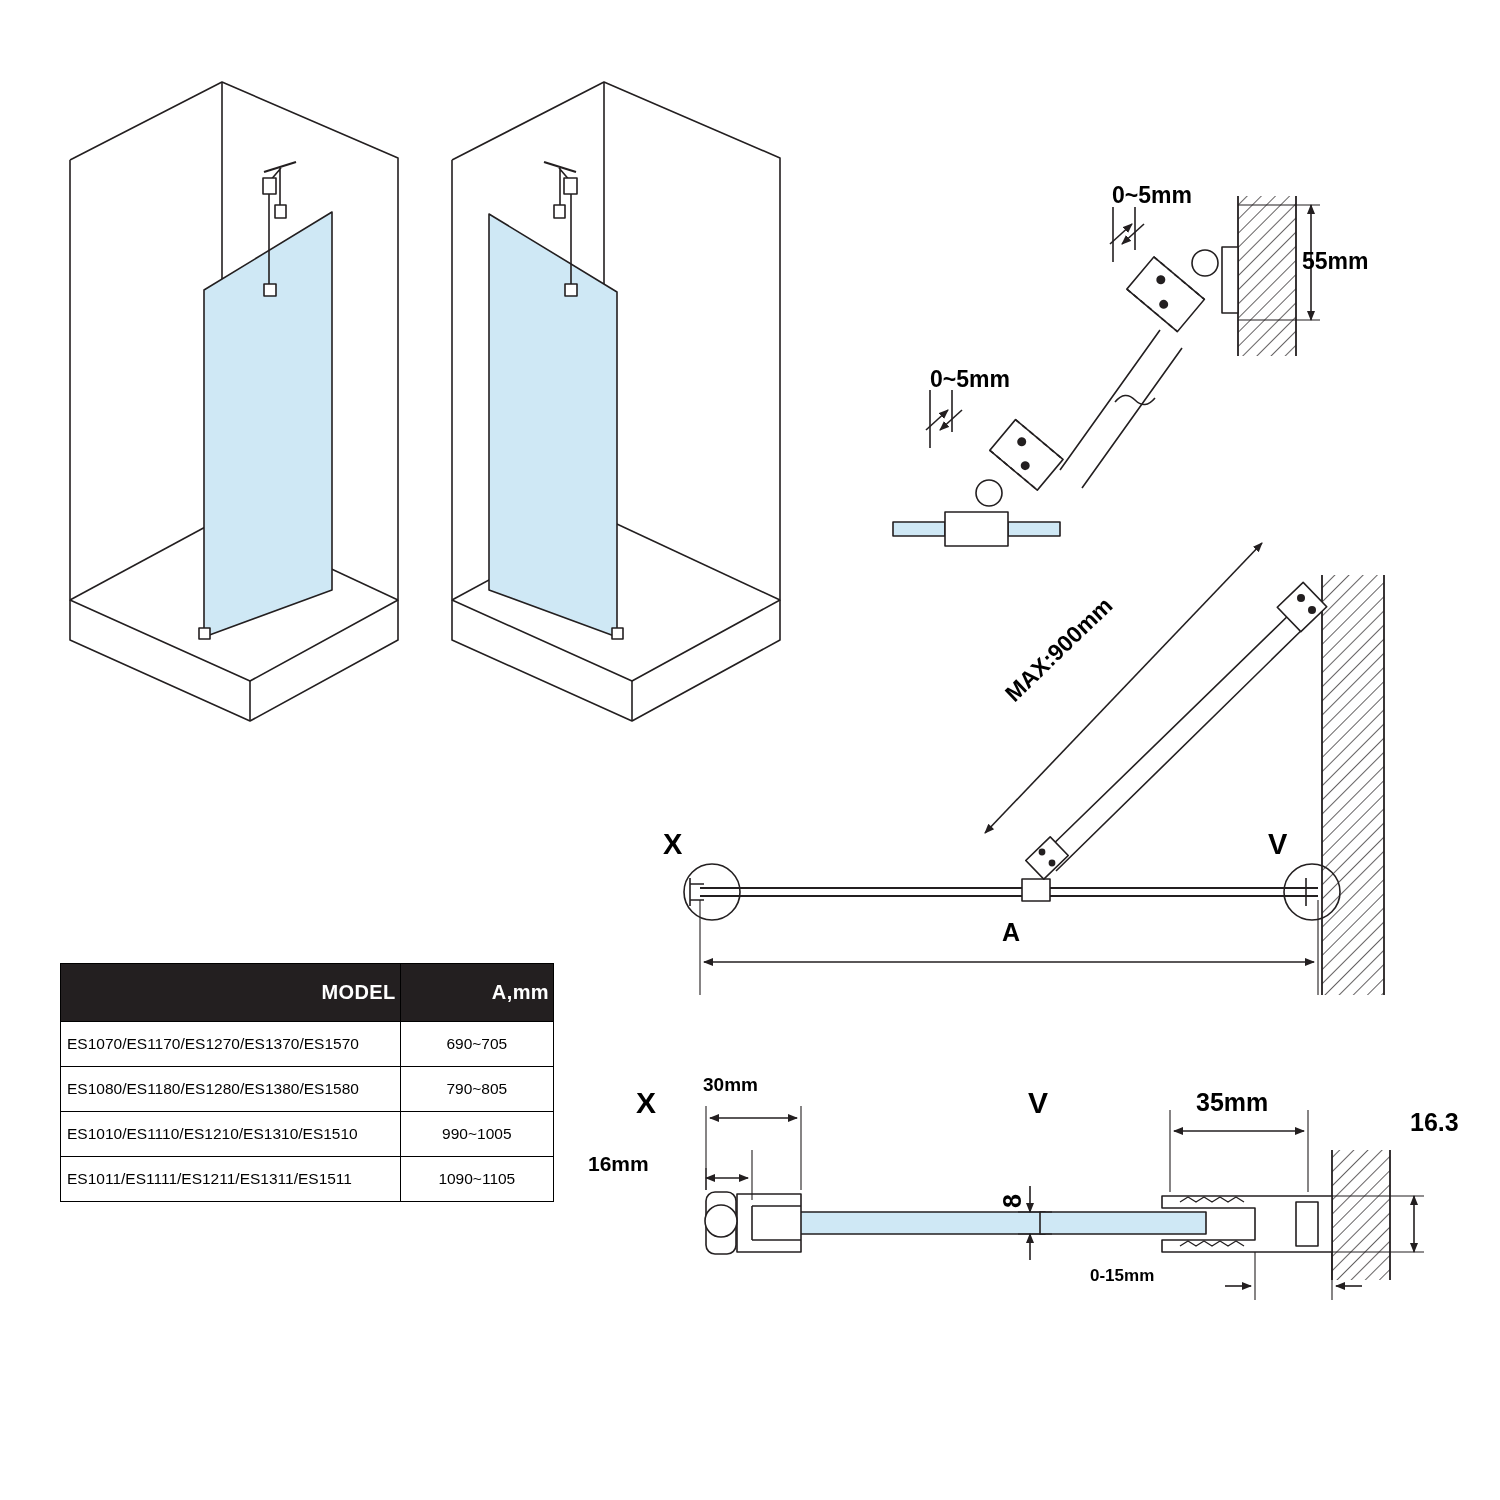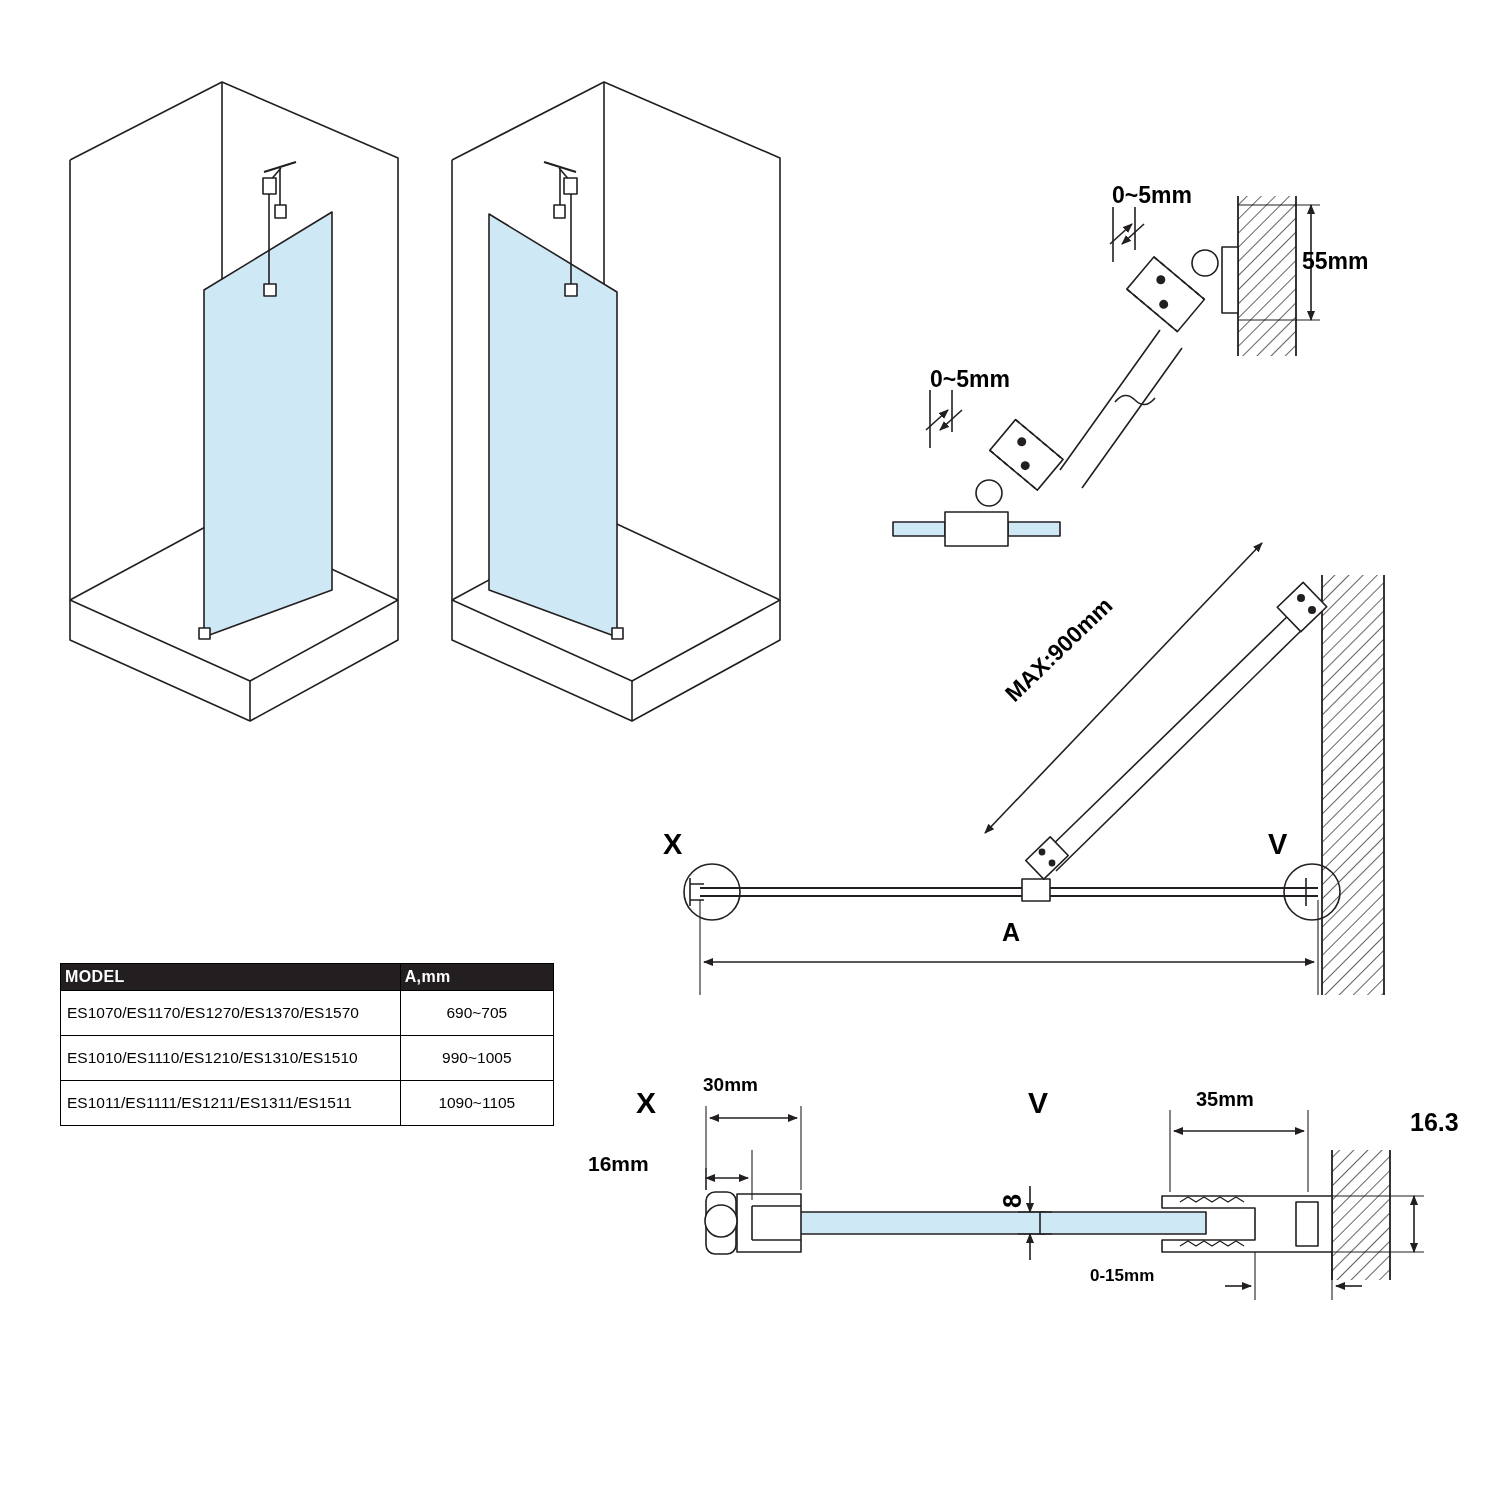--- a/index.html
+++ b/index.html
@@ -9,21 +9,21 @@
   svg{position:absolute;left:0;top:0;width:1500px;height:1500px;overflow:visible;}
   .lbl{position:absolute;font-family:"Liberation Sans",sans-serif;font-weight:bold;
        color:#000;white-space:nowrap;}
 
   
   .spec-table{position:absolute;left:60px;top:963px;width:494px;
               border-collapse:collapse;background:#fff;}
   .spec-table th,.spec-table td{border:1px solid #000;font-size:15.5px;
               font-family:"Liberation Sans",sans-serif;}
   .spec-table thead th{background:#231f20;color:#fff;font-weight:bold;
-              font-size:16px;padding:4px 4px;text-align:left;letter-spacing:.4px;}
+              font-size:20px;padding:17px 4px;text-align:right;letter-spacing:.4px;}
   .spec-table tbody td{padding:11px 6px;height:22px;}
   .spec-table tbody td.model{text-align:left;}
   .spec-table tbody td.val{text-align:center;}
   .col-model{width:340px;}
   .col-a{width:154px;}
 </style>
 </head>
 <body>
 
 <div class="stage">
@@ -234,21 +234,21 @@
   <div class="lbl" style="left:1268px;top:828px;font-size:29px;">V</div>
 
   <div class="lbl" style="left:636px;top:1086px;font-size:30px;">X</div>
 
   <div class="lbl" style="left:703px;top:1074px;font-size:19px;">30mm</div>
 
   <div class="lbl" style="left:588px;top:1152px;font-size:21px;">16mm</div>
 
   <div class="lbl" style="left:1028px;top:1086px;font-size:30px;">V</div>
 
-  <div class="lbl" style="left:1196px;top:1088px;font-size:20px;">35mm</div>
+  <div class="lbl" style="left:1196px;top:1088px;font-size:25px;">35mm</div>
 
   <div class="lbl" style="left:1410px;top:1108px;font-size:25px;">16.3</div>
 
   <div class="lbl" style="left:998px;top:1208px;font-size:25px;transform:rotate(-90deg);transform-origin:0 0;">8</div>
 
   <div class="lbl" style="left:1090px;top:1266px;font-size:17px;">0-15mm</div>
 
   <table class="spec-table">
     <colgroup>
         <col class="col-model">
@@ -259,20 +259,24 @@
         <th>MODEL</th>
         <th>A,mm</th>
       </tr>
     </thead>
     <tbody>
       <tr>
         <td class="model">ES1070/ES1170/ES1270/ES1370/ES1570</td>
         <td class="val">690~705</td>
       </tr>
       <tr>
+        <td class="model">ES1080/ES1180/ES1280/ES1380/ES1580</td>
+        <td class="val">790~805</td>
+      </tr>
+      <tr>
         <td class="model">ES1010/ES1110/ES1210/ES1310/ES1510</td>
         <td class="val">990~1005</td>
       </tr>
       <tr>
         <td class="model">ES1011/ES1111/ES1211/ES1311/ES1511</td>
         <td class="val">1090~1105</td>
       </tr>
     </tbody>
   </table>
 

